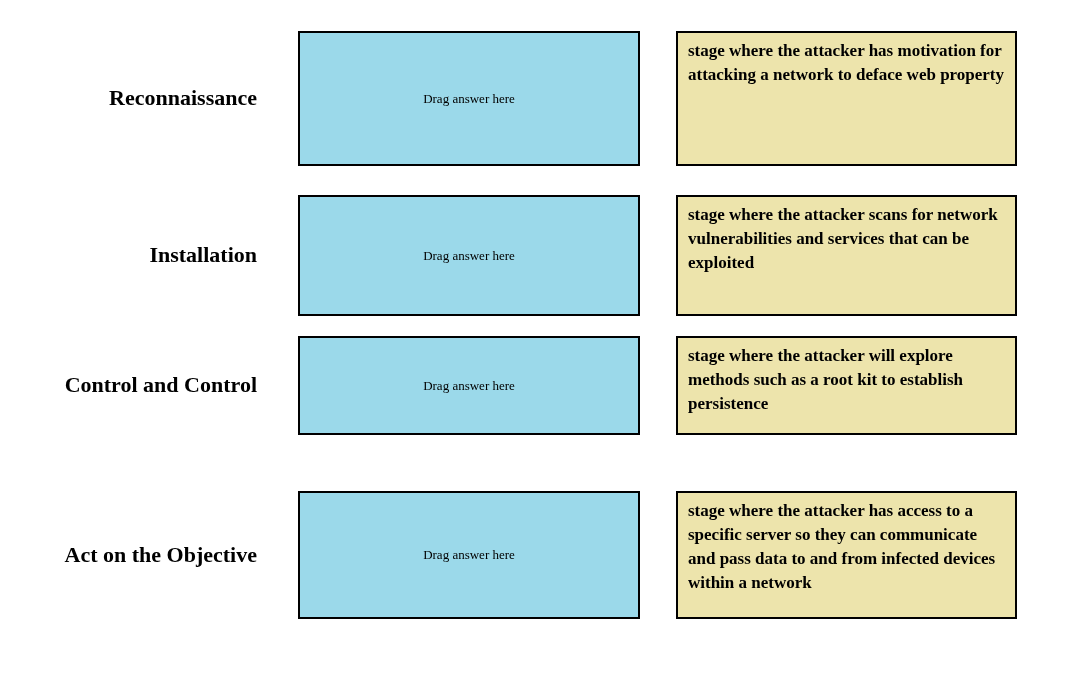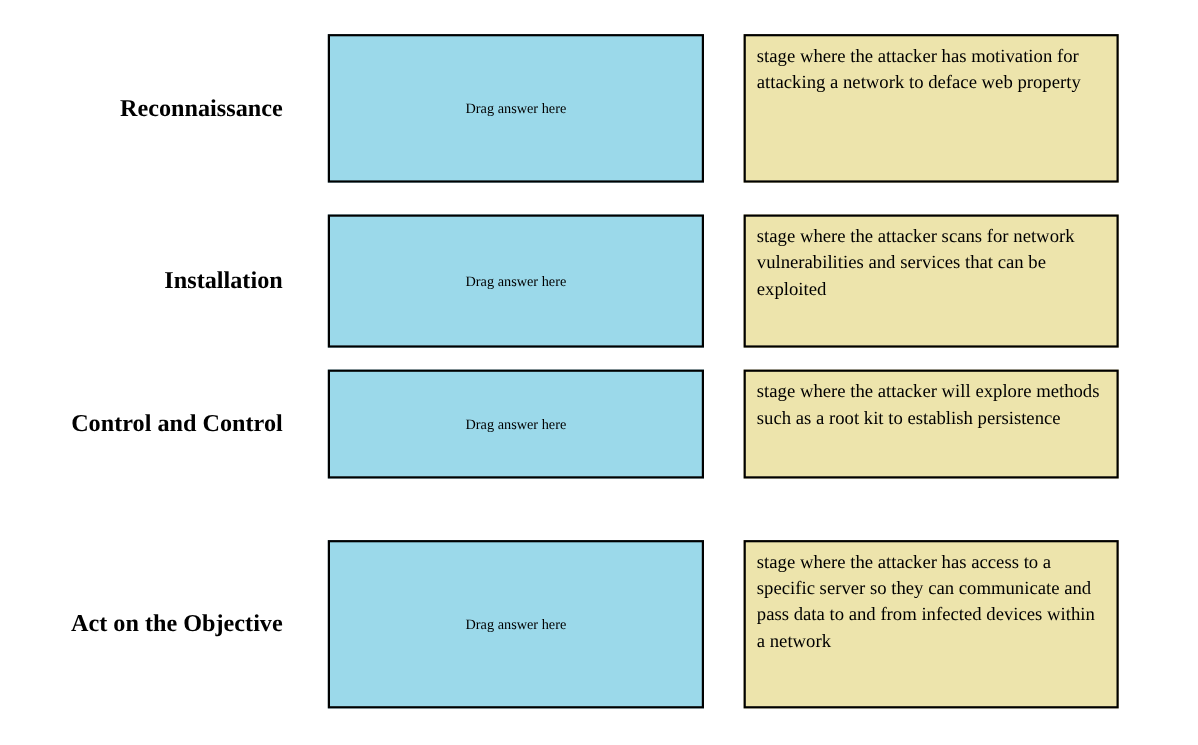--- a/index.html
+++ b/index.html
@@ -45,26 +45,27 @@
   .desc-card {
     position: absolute;
     left: 676px;
     width: 341px;
     background: var(--desc-fill);
     border: 2px solid var(--border-col);
     padding: 6px 10px;
     font-size: 17px;
     line-height: 24px;
     cursor: grab;
+    font-weight: bold;
   }
   
   .r0 { top: 31px;  height: 135px; }
   .r1 { top: 195px; height: 121px; }
   .r2 { top: 336px; height: 99px; }
-  .r3 { top: 491px; height: 153px; }
+  .r3 { top: 491px; height: 128px; }
 </style>
 </head>
 <body>
 
 <div class="stage-label r0">
   <span>Reconnaissance</span>
 </div>
 <div class="drop-zone r0">
   <span>Drag answer here</span>
 </div>

